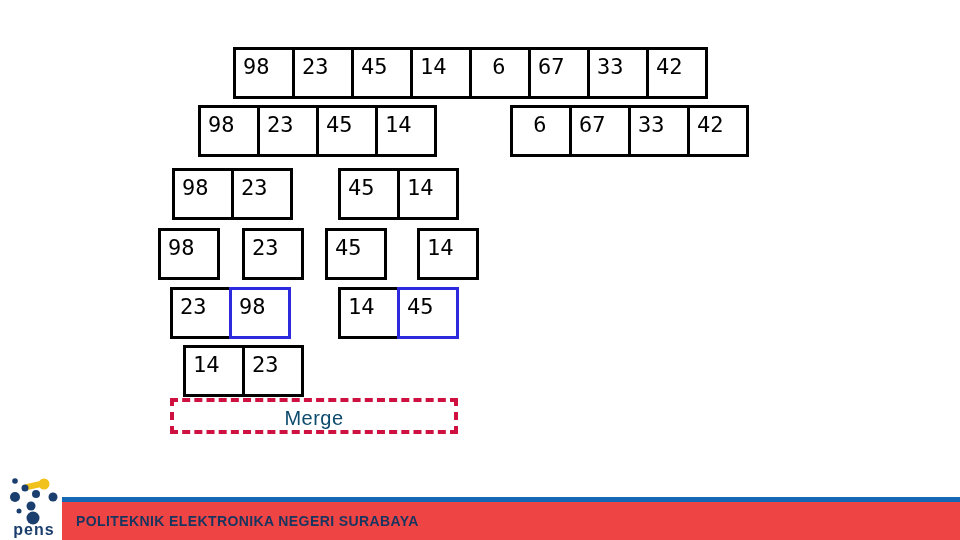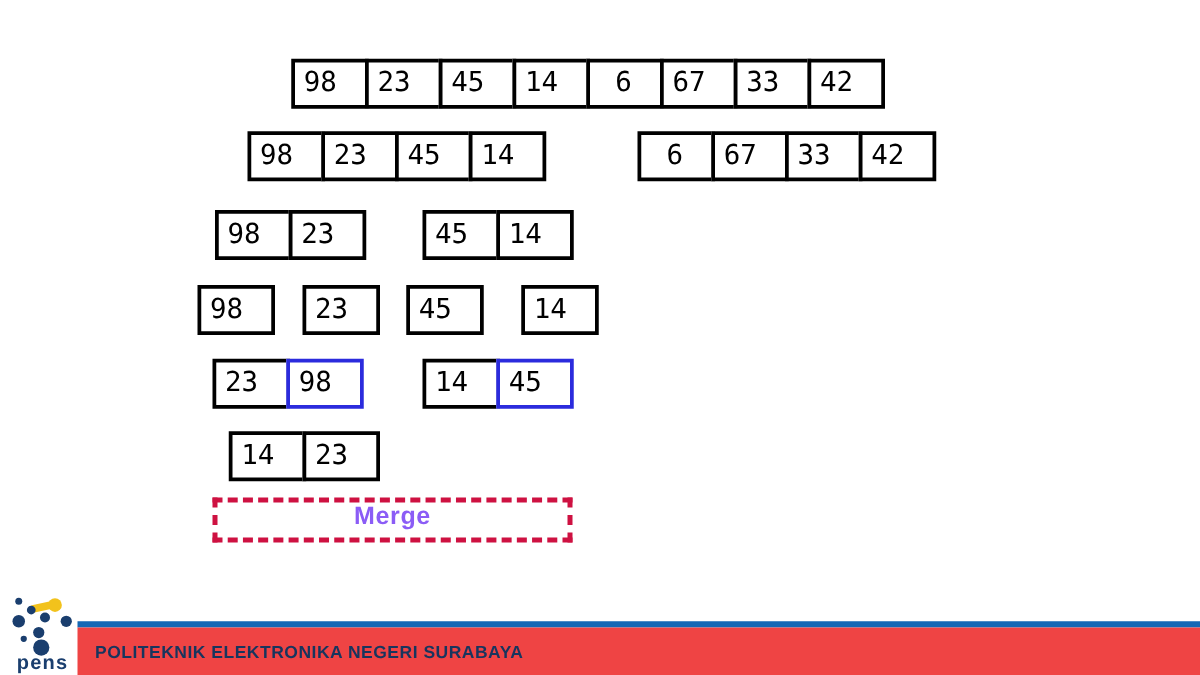--- a/index.html
+++ b/index.html
@@ -3,34 +3,34 @@
 <meta charset="utf-8">
 <style>
   html,body{margin:0;padding:0;background:#888;}
   .slide{
     position:relative;width:960px;height:540px;background:#ffffff;
     overflow:hidden;font-family:"Liberation Sans",sans-serif;
   }
   
   .group{position:absolute;display:flex;}
   .cell{
-    box-sizing:border-box;width:62px;height:40px;
+    box-sizing:border-box;width:62px;height:52px;
     border:3px solid #000;background:#fff;
     font-family:"DejaVu Sans Mono","Liberation Mono",monospace;
     font-size:22px;color:#000;line-height:33px;
     padding-left:7px;white-space:pre;
   }
   .cell + .cell{margin-left:-3px;}
   .cell.blue{border-color:#2B2BDD;position:relative;z-index:1;}
   
   .merge-box{
     position:absolute;left:170px;top:398px;width:288px;height:36px;
     box-sizing:border-box;border:4px dashed #CE1141;
-    display:flex;align-items:flex-start;justify-content:center;
-    font-weight:bold;font-size:20px;color:#8b5cf6;
+    display:flex;align-items:flex-end;justify-content:center;
+    font-weight:normal;font-size:20px;color:#0c4a6e;
     letter-spacing:0.5px;
   }
   
   .footer-stripe{position:absolute;left:62px;right:0;top:497px;height:5px;background:#1568B5;}
   .footer-bar{
     position:absolute;left:62px;right:0;top:502px;height:38px;background:#ef4444;
     display:flex;align-items:center;
   }
   .footer-text{
     padding-left:14px;font-weight:bold;font-size:14px;

